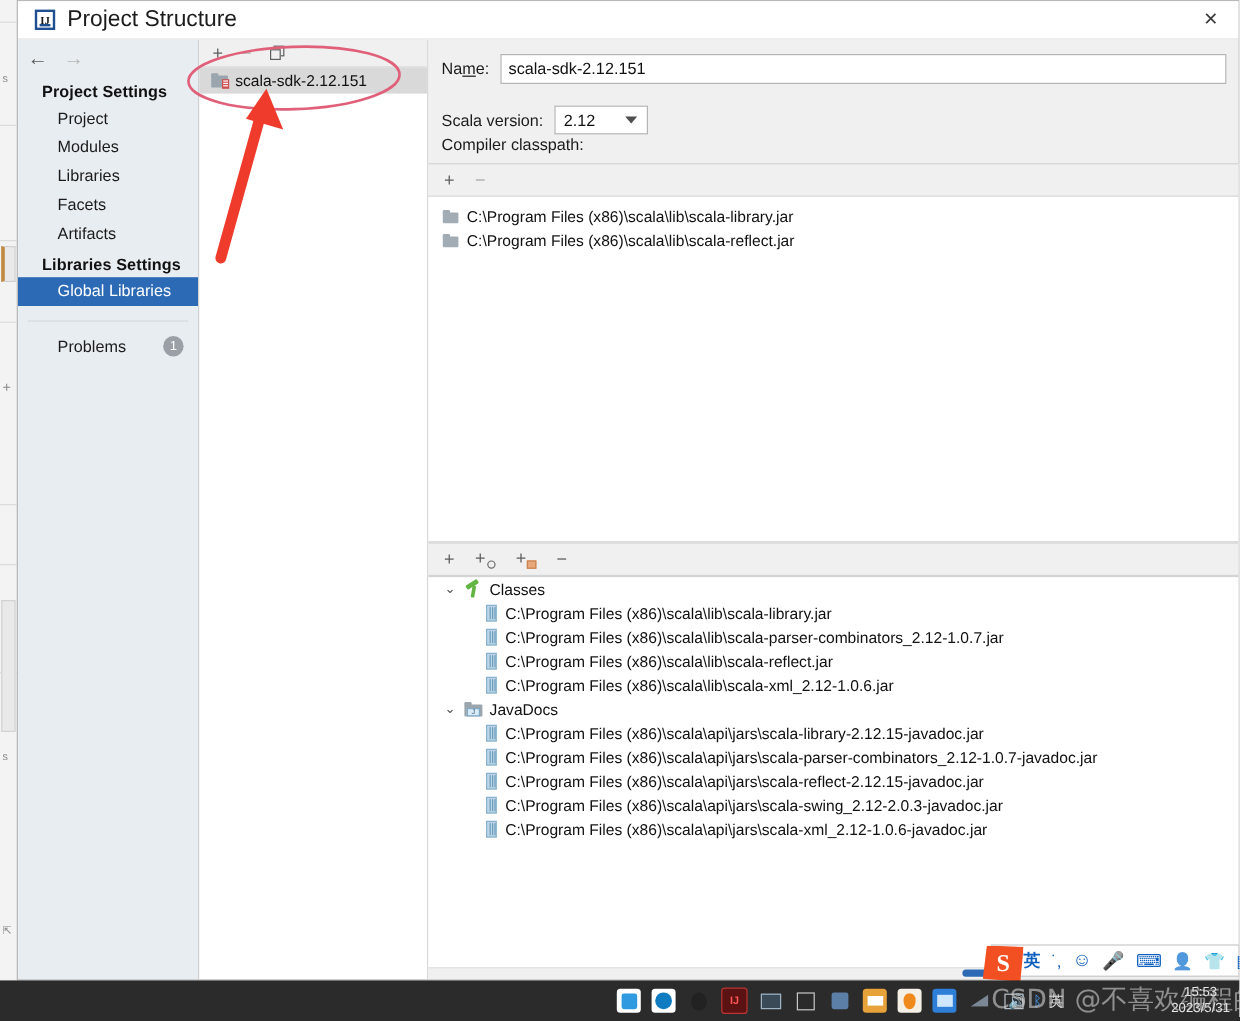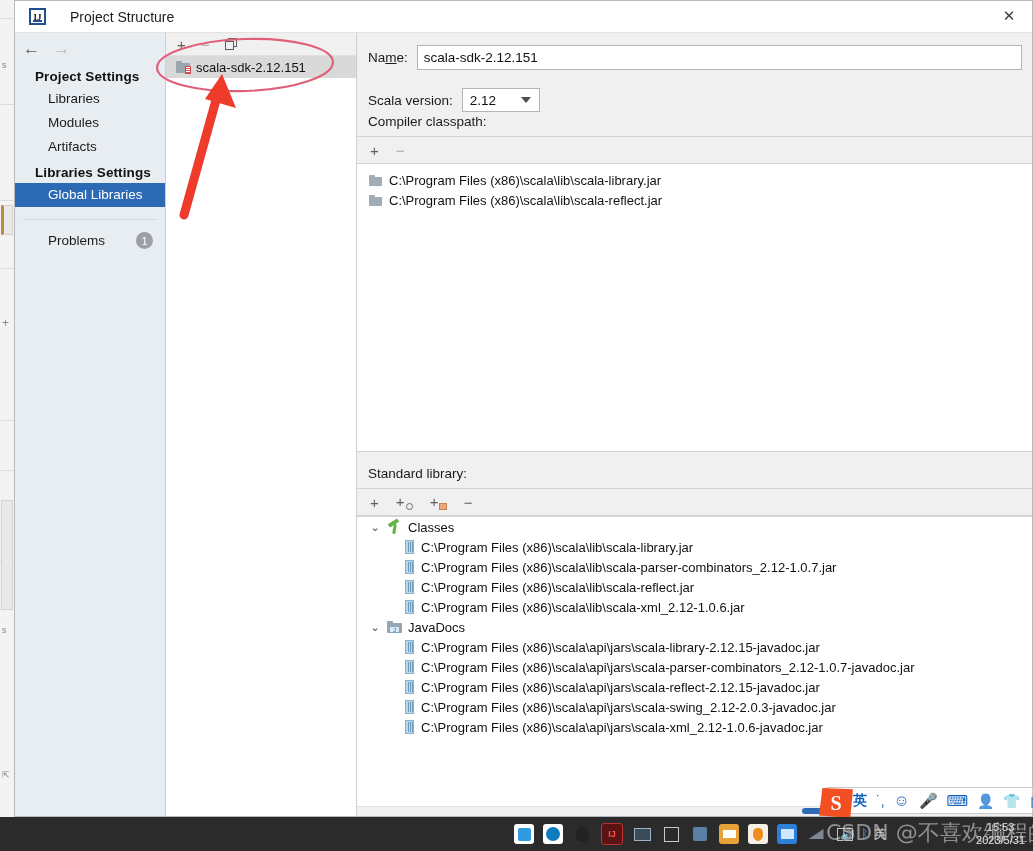--- a/index.html
+++ b/index.html
@@ -51,21 +51,21 @@
     display: flex; align-items: center; justify-content: center;
     font-size: 9px; font-weight: bold; color: #1a1a1a;
     font-family: "Liberation Serif", serif;
     position: relative;
   }
   .ij-logo::after {
     content: ""; position: absolute; left: 2px; right: 2px; bottom: 1px;
     height: 2px; background: #1d4f91;
   }
   .titlebar .title {
-    margin-left: 24px; font-size: 14px; color: #1c1c1c;
+    margin-left: 10px; font-size: 19px; color: #1c1c1c;
   }
   .win-close {
     position: absolute; right: 0; top: 0; width: 46px; height: 30px;
     display: flex; align-items: center; justify-content: center;
     font-size: 15px; color: #3d3d3d; cursor: default;
   }
 
   
   .body {
     flex: 1; display: flex; min-height: 0;
@@ -392,22 +392,24 @@
 
     <div class="body">
 
       <div class="nav">
         <div class="nav-arrows">
           <span class="arrow-back">←</span>
           <span class="arrow-fwd">→</span>
         </div>
 
         <div class="nav-group">Project Settings</div>
+        <div class="nav-item">Project</div>
+        <div class="nav-item">Modules</div>
         <div class="nav-item">Libraries</div>
-        <div class="nav-item">Modules</div>
+        <div class="nav-item">Facets</div>
         <div class="nav-item">Artifacts</div>
 
         <div class="nav-group">Libraries Settings</div>
         <div class="nav-item selected">Global Libraries</div>
 
         <div class="nav-sep"></div>
 
         <div class="nav-problems">
           <span>Problems</span>
           <span class="nav-badge">1</span>
@@ -471,23 +473,20 @@
             <div class="cp-row">
               <span class="folder-plain">
                 <span class="ftab"></span>
                   <span class="fbody"></span>
               </span>
               <span>C:\Program Files (x86)\scala\lib\scala-reflect.jar</span>
             </div>
           </div>
         </div>
 
-        <div class="std-head">
-          <span class="lbl">Standard library:</span>
-        </div>
 
         <div class="list-toolbar">
           <span class="tb-ico">+</span>
           <span class="tb-plus-wrap">
             <span class="pl">+</span>
               <span class="sub-circ"></span>
           </span>
           <span class="tb-plus-wrap">
             <span class="pl">+</span>
               <span class="sub-orange"></span>

